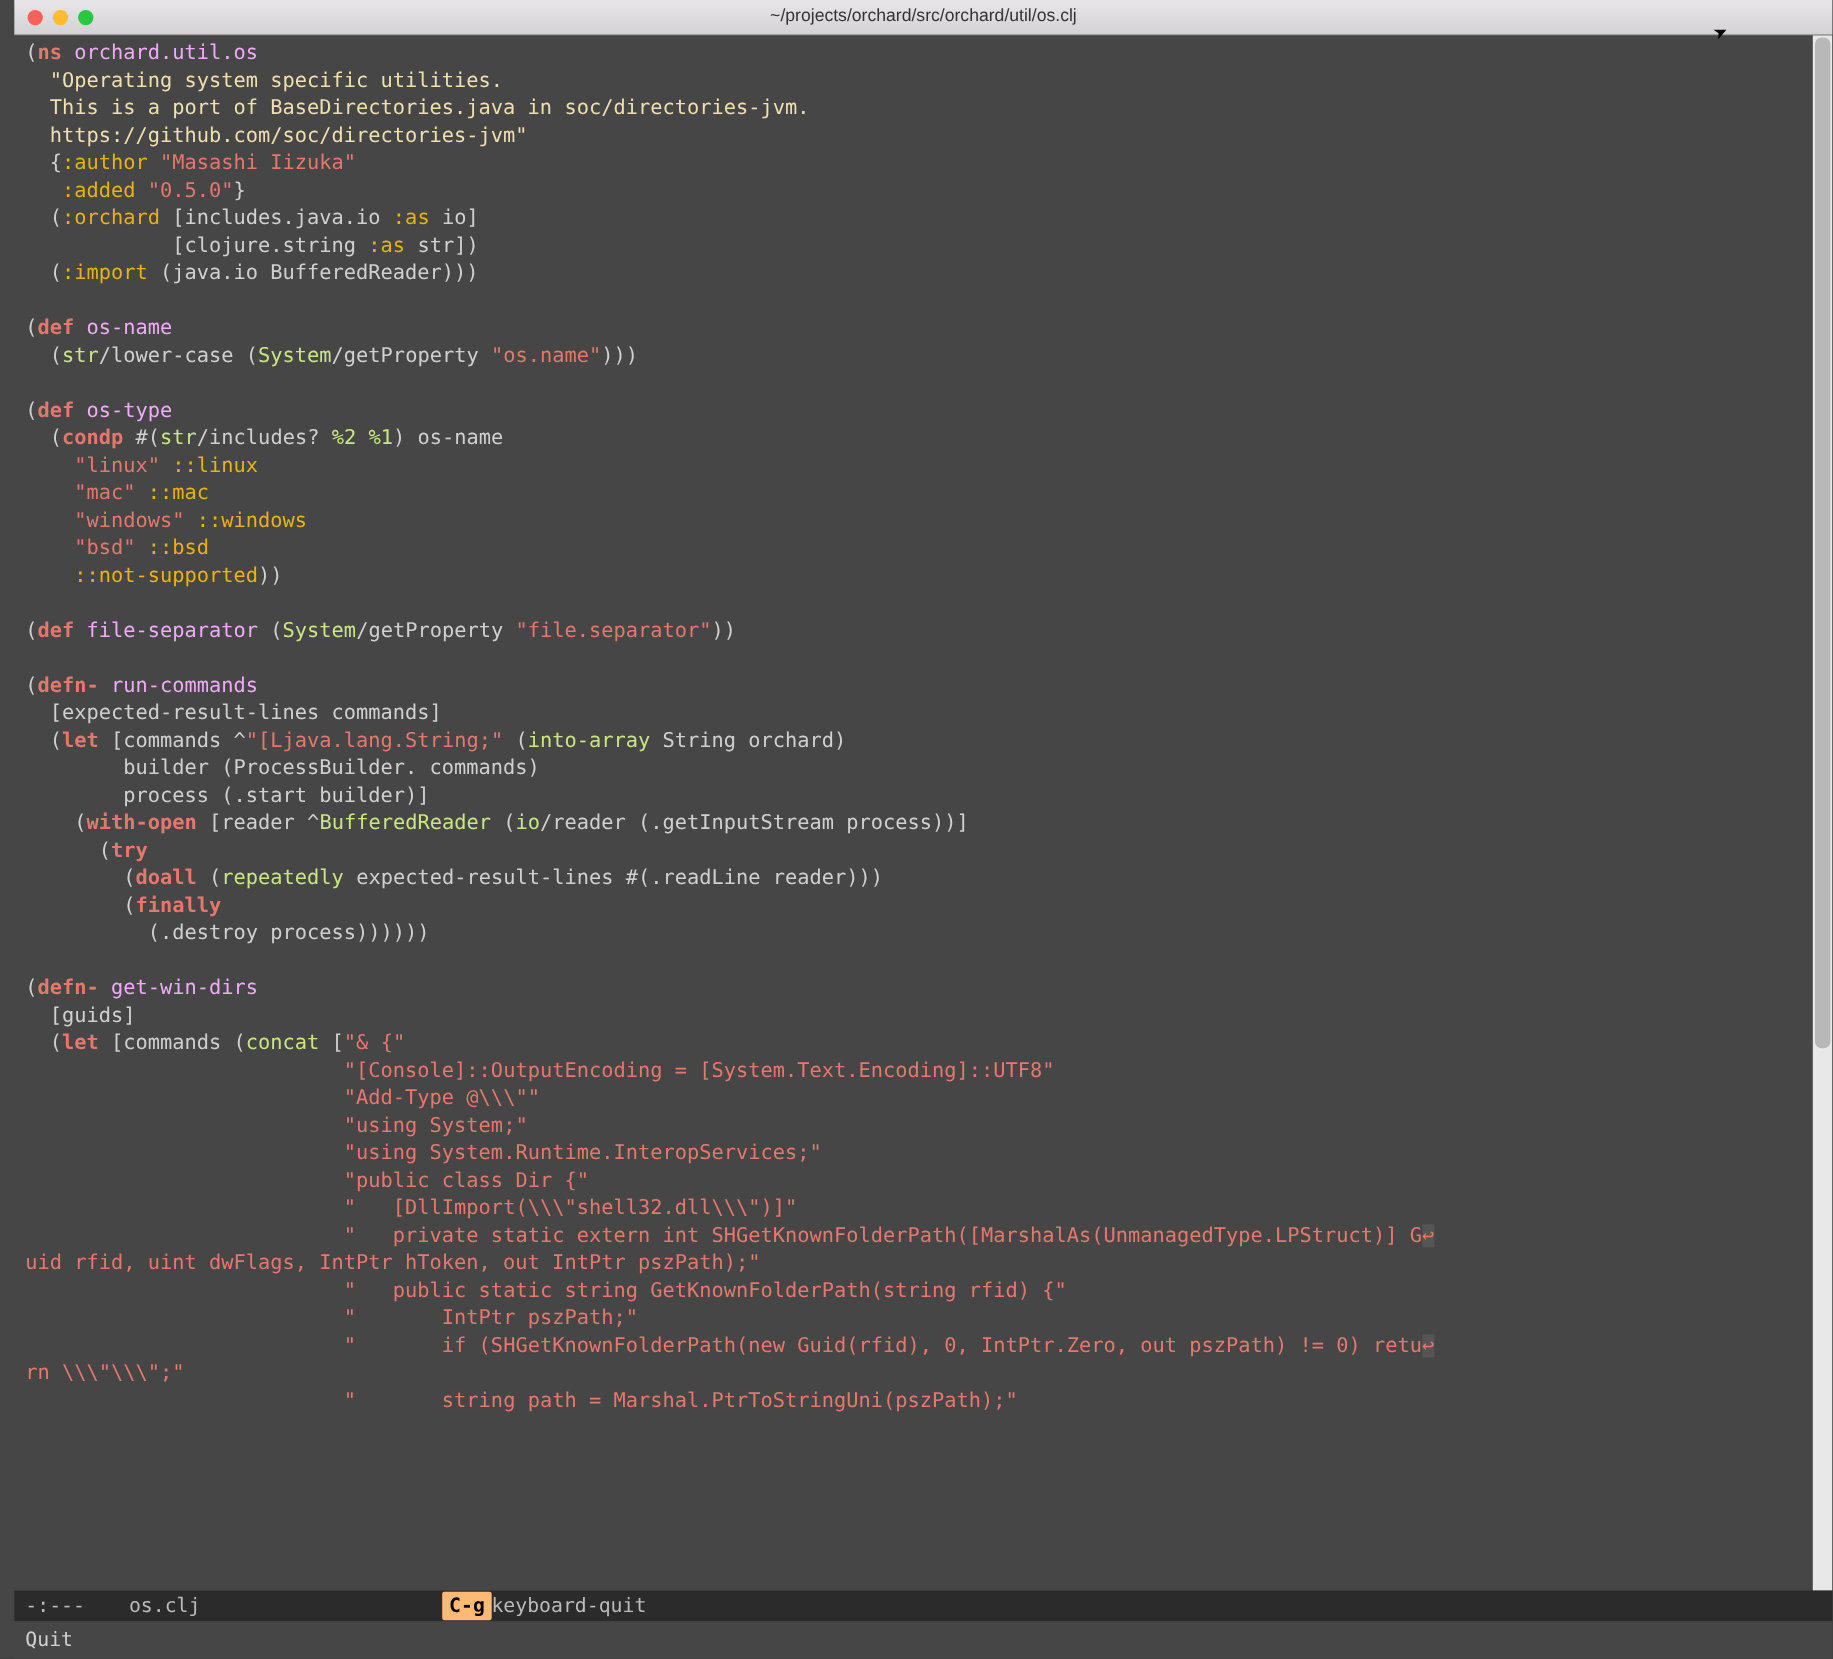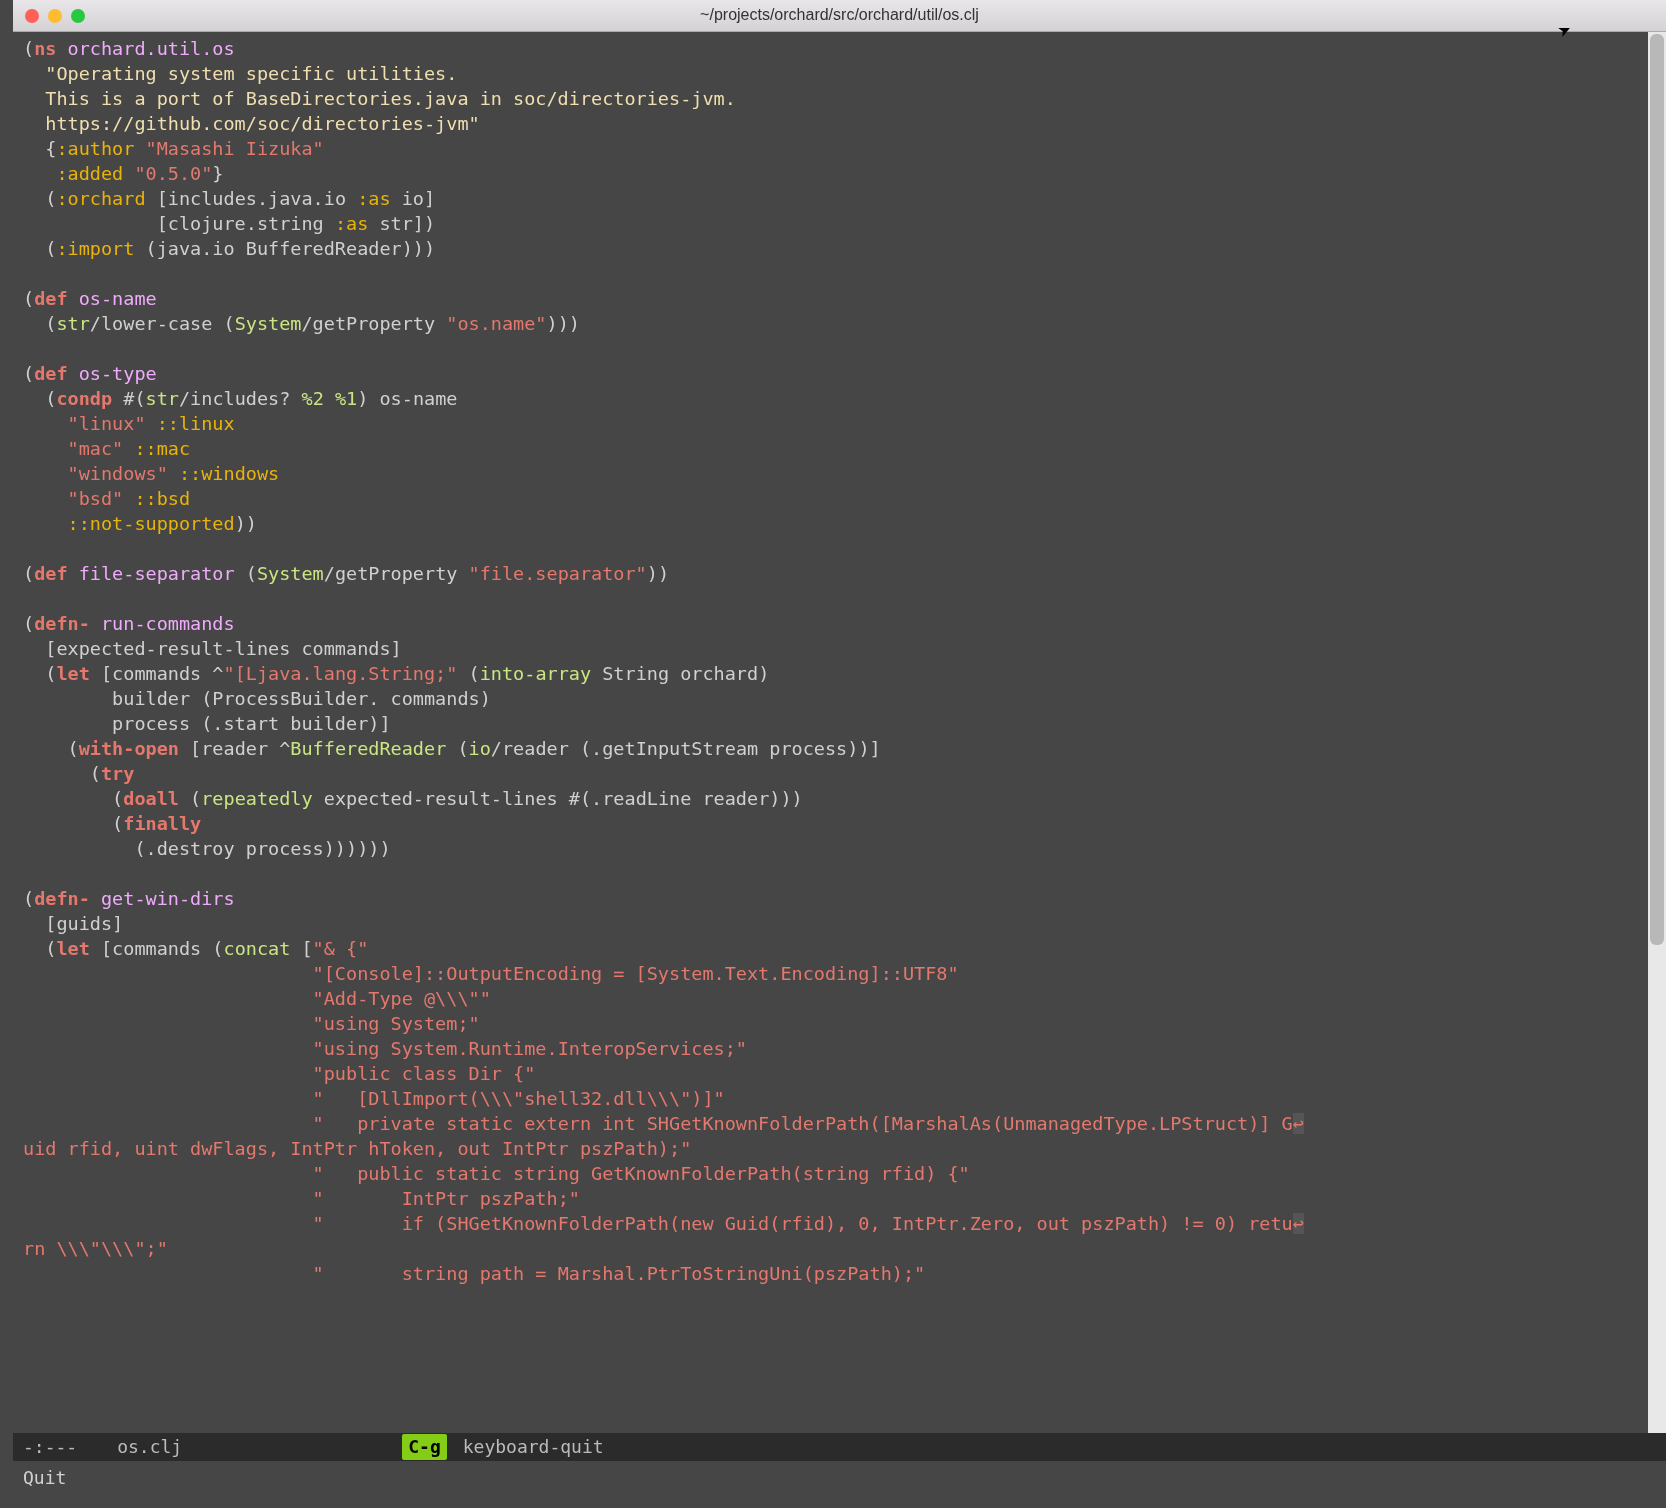--- a/index.html
+++ b/index.html
@@ -84,32 +84,31 @@
     color: #bbb;
     padding: 3px 10px;
     display: flex;
     align-items: center;
     font-size: 18px;
     height: 28px;
   }
   .modeline-left { margin-right: 40px; }
   .modeline-file { margin-right: 220px; }
   .key-hint {
-    background: #84cc16;
+    background: #fdba74;
     color: #000;
     padding: 0 6px;
     font-weight: bold;
     border-radius: 2px;
-    margin-right: 16px;
   }
   .minibuffer {
     background: #464646;
     color: #d0d0d0;
     padding: 4px 10px;
-    height: 47px;
+    height: 34px;
     font-size: 18px;
   }
   
   .p  { color: #d0d0d0; }   
   .kw { color: #e5786d; font-weight: bold; }  
   .fn { color: #f0abfc; }
   .s  { color: #e5786d; }
   .k  { color: #eab308; }
   .ty { color: #cae682; }   
   .bi { color: #cae682; }

